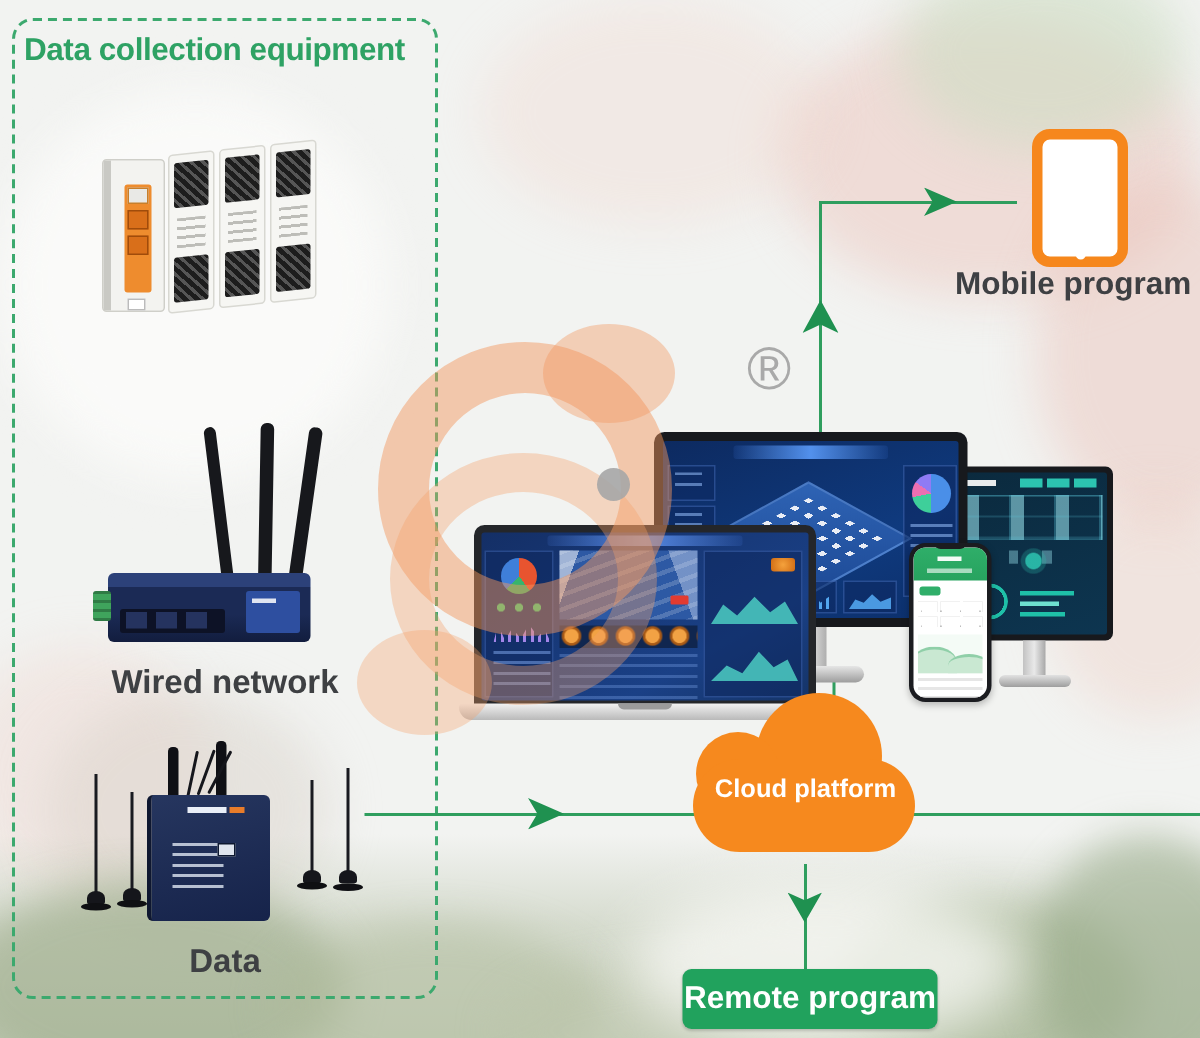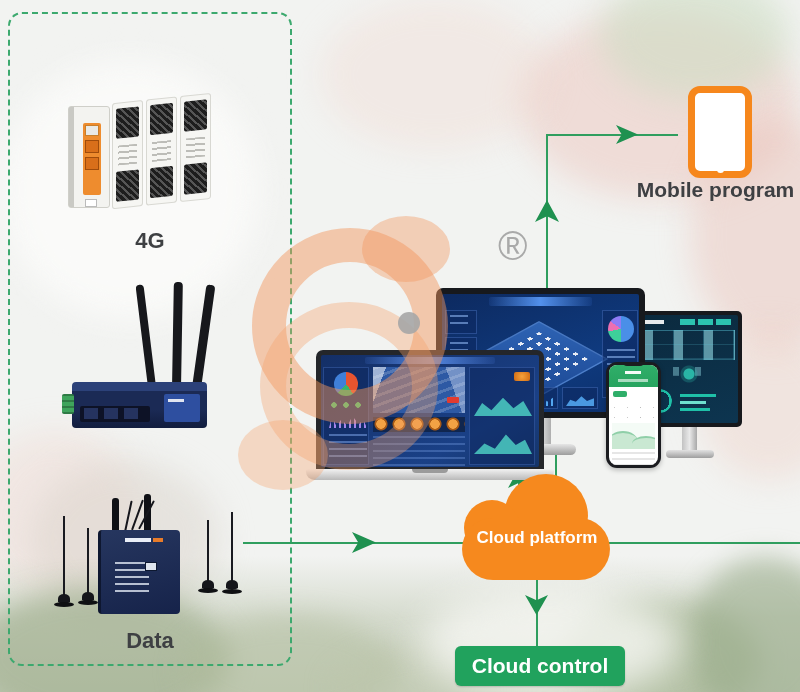--- a/index.html
+++ b/index.html
@@ -228,21 +228,21 @@
   .ph-pills::after{content:"";position:absolute;inset:0;
             background-image:repeating-linear-gradient(90deg,transparent 0 2px,rgba(150,150,150,.5) 2px 3px,transparent 3px 13px);
             background-size:43px 1px;background-position:0 6px;background-repeat:no-repeat;}
   .ph-chart{left:3px;top:58px;width:43px;height:26px;background:#f4fbf6;overflow:hidden;}
   .hump{bottom:0;background:#c9e8d2;border-radius:100% 100% 0 0/120% 120% 0 0;border-top:2px solid #8fcfa8;}
   .h1{left:-4px;width:30px;height:18px;} .h2{left:20px;width:28px;height:13px;}
   .ph-list{left:3px;top:87px;width:43px;height:14px;
            background:repeating-linear-gradient(180deg,#e6e6e6 0 2px,transparent 2px 6px);}
 
   
-  .cloud{left:462px;top:474px;width:150px;height:108px;z-index:7;}
+  .cloud{left:462px;top:462px;width:150px;height:108px;z-index:7;}
   .cl{background:#f6891e;border-radius:50%;}
   .cl-big{left:42px;top:0;width:84px;height:84px;}
   .cl-left{left:2px;top:26px;width:56px;height:56px;}
   .cl-body{left:0;top:44px;width:148px;height:62px;border-radius:31px;background:#f6891e;}
   .cloud-label{left:0;top:54px;width:150px;text-align:center;color:#fff;font-weight:bold;font-size:17px;z-index:2;}
 
   
   .app{left:662px;top:86px;width:118px;height:96px;z-index:7;}
   .app-phone{left:26px;top:0;width:64px;height:92px;border:7px solid #f6871c;border-radius:12px;background:#fff;}
   .app-banner{left:0;top:27px;width:118px;height:34px;background:#f6871c;color:#fff;text-align:center;
@@ -281,20 +281,21 @@
     <div class="grass"></div>
     <div class="g g1"></div>
     <div class="g g2"></div>
     <div class="g g3"></div>
     <div class="g g4"></div>
     <div class="g g5"></div>
     <div class="g g6"></div>
   </div>
 
   <div class="equip-box"></div>
+  <div class="equip-title">Data collection equipment</div>
 
   <div>
     <div class="line l-horiz-cloud"></div>
     <div class="arrow ar-right a1"></div>
     <div class="line l-vert-appstem"></div>
     <div class="arrow ar-up a2"></div>
     <div class="line l-horiz-app"></div>
     <div class="arrow ar-right a3"></div>
     <div class="line l-vert-up"></div>
     <div class="arrow ar-up a4"></div>
@@ -323,32 +324,32 @@
         <div class="plc-mid"></div>
         <div class="plc-term t-bot"></div>
       </div>
       <div class="plc-mod m3">
         <div class="plc-term t-top"></div>
         <div class="plc-mid"></div>
         <div class="plc-term t-bot"></div>
       </div>
     </div>
   </div>
-  <div class="dev-label lbl-4g">4G</div>
 
   <div class="router">
     <div class="ant ra1"></div>
     <div class="ant ra2"></div>
     <div class="ant ra3"></div>
     <div class="router-body">
       <div class="router-face"></div>
       <div class="router-side"></div>
     </div>
     <div class="router-term"></div>
   </div>
+  <div class="dev-label lbl-wired">Wired network</div>
 
   <div class="lora">
     <div class="whip" style="left:13px;top:24px;height:80px;"></div>
     <div class="dome" style="left:8px;top:102px;"></div>
     <div class="disc" style="left:4px;top:110px;"></div>
     <div class="whip" style="left:37px;top:36px;height:66px;"></div>
     <div class="dome" style="left:32px;top:100px;"></div>
     <div class="disc" style="left:28px;top:108px;"></div>
     <div class="stub sa1"></div>
     <div class="stub sa2"></div>
@@ -461,21 +462,21 @@
     <div class="cl-body"></div>
     <div class="cloud-label">Cloud platform</div>
   </div>
 
   <div class="app">
     <div class="app-phone"></div>
     <div class="app-dot"></div>
   </div>
   <div class="app-caption">Mobile program</div>
 
-  <div class="remote">Cloud control</div>
+  <div class="remote">Remote program</div>
 
   <div>
     <div class="wm wm-ring1"></div>
     <div class="wm wm-ring2"></div>
     <div class="wm wm-hook"></div>
     <div class="wm wm-tail"></div>
     <div class="wm wm-dot"></div>
     <div class="wm wm-reg">®</div>
   </div>
 

